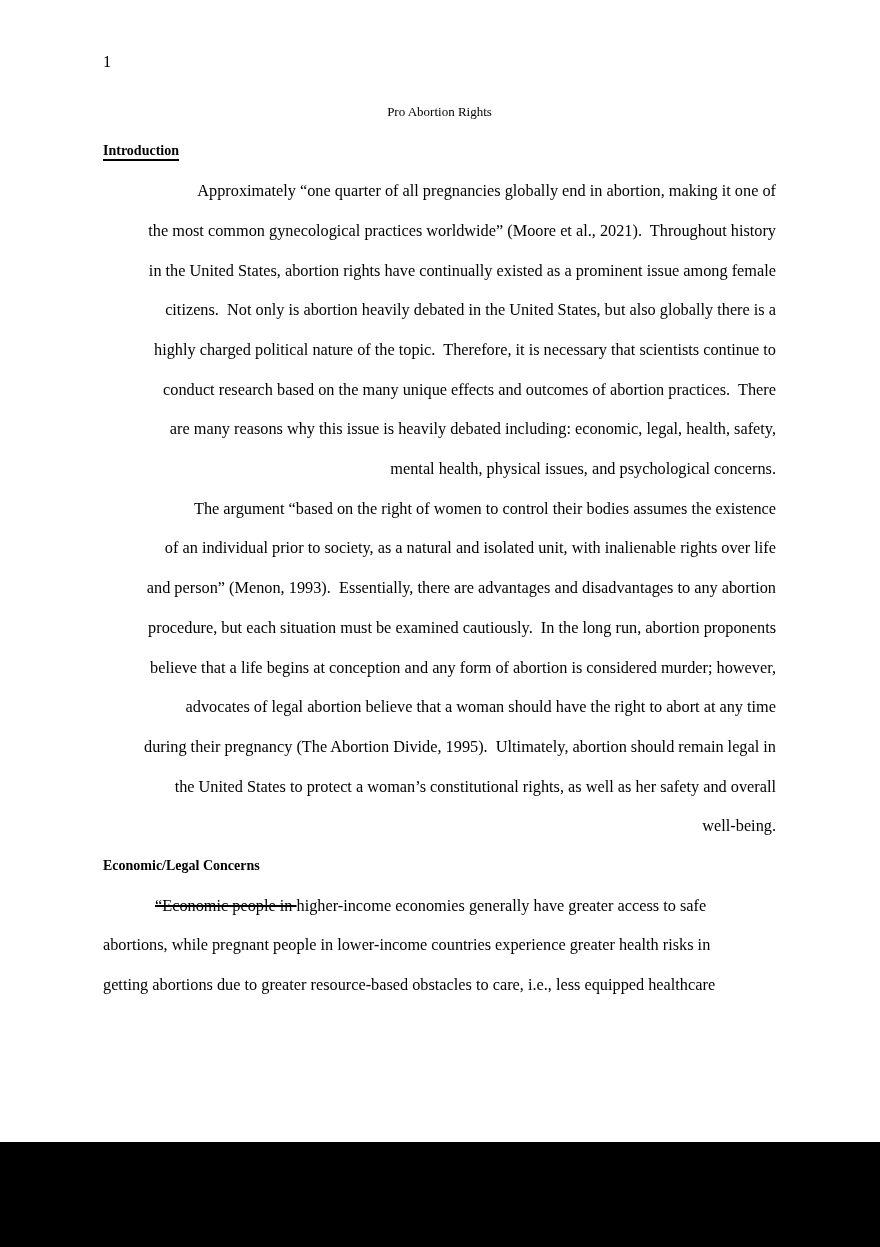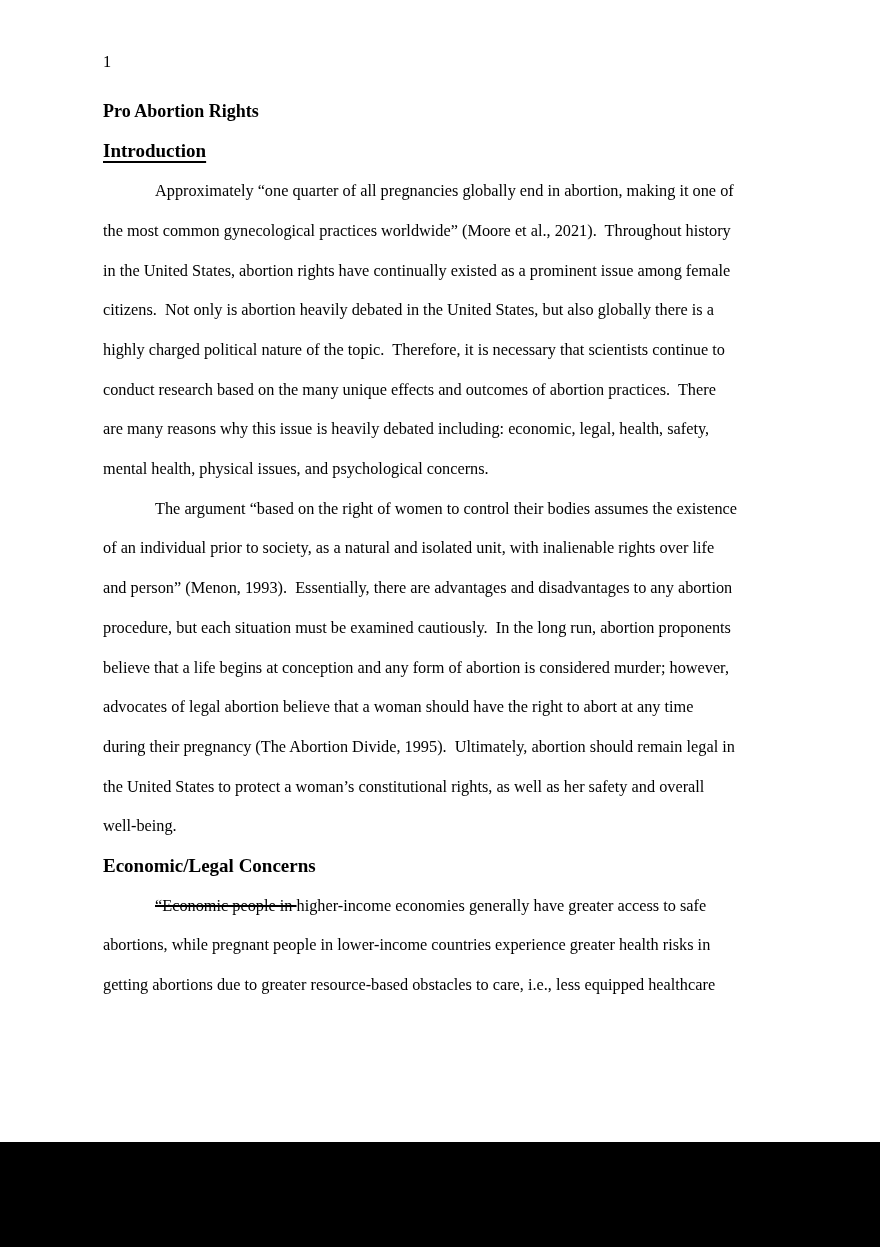--- a/index.html
+++ b/index.html
@@ -21,43 +21,44 @@
     padding: 42px 104px 0 103px;
     font-family: "Liberation Serif", "DejaVu Serif", serif;
     font-size: 16.3px;
     line-height: 39.7px;
   }
   .page-number-line {
     margin: 0;
   }
   .doc-title {
     margin: 10px 0 0 0;
-    font-size: 18px;
-    font-weight: bold;
-    text-align: left;
+    font-size: 13px;
+    font-weight: normal;
+    text-align: center;
     line-height: 39.7px;
   }
   .section-heading {
     margin: 0;
-    font-size: 19px;
+    font-size: 14px;
     font-weight: bold;
     line-height: 39.7px;
   }
   .underlined {
     text-decoration: underline;
     text-decoration-thickness: 1.5px;
     text-underline-offset: 4px;
   }
   p.para {
     margin: 0;
     white-space: pre;
     tab-size: 52px;
   }
   p.indented {
     text-indent: 52px;
+    text-align: right;
   }
   p.no-indent {
     text-indent: 0;
   }
   .struck {
     text-decoration: line-through;
     text-decoration-thickness: 1.5px;
     text-decoration-color: #000000;
   }
 </style>

